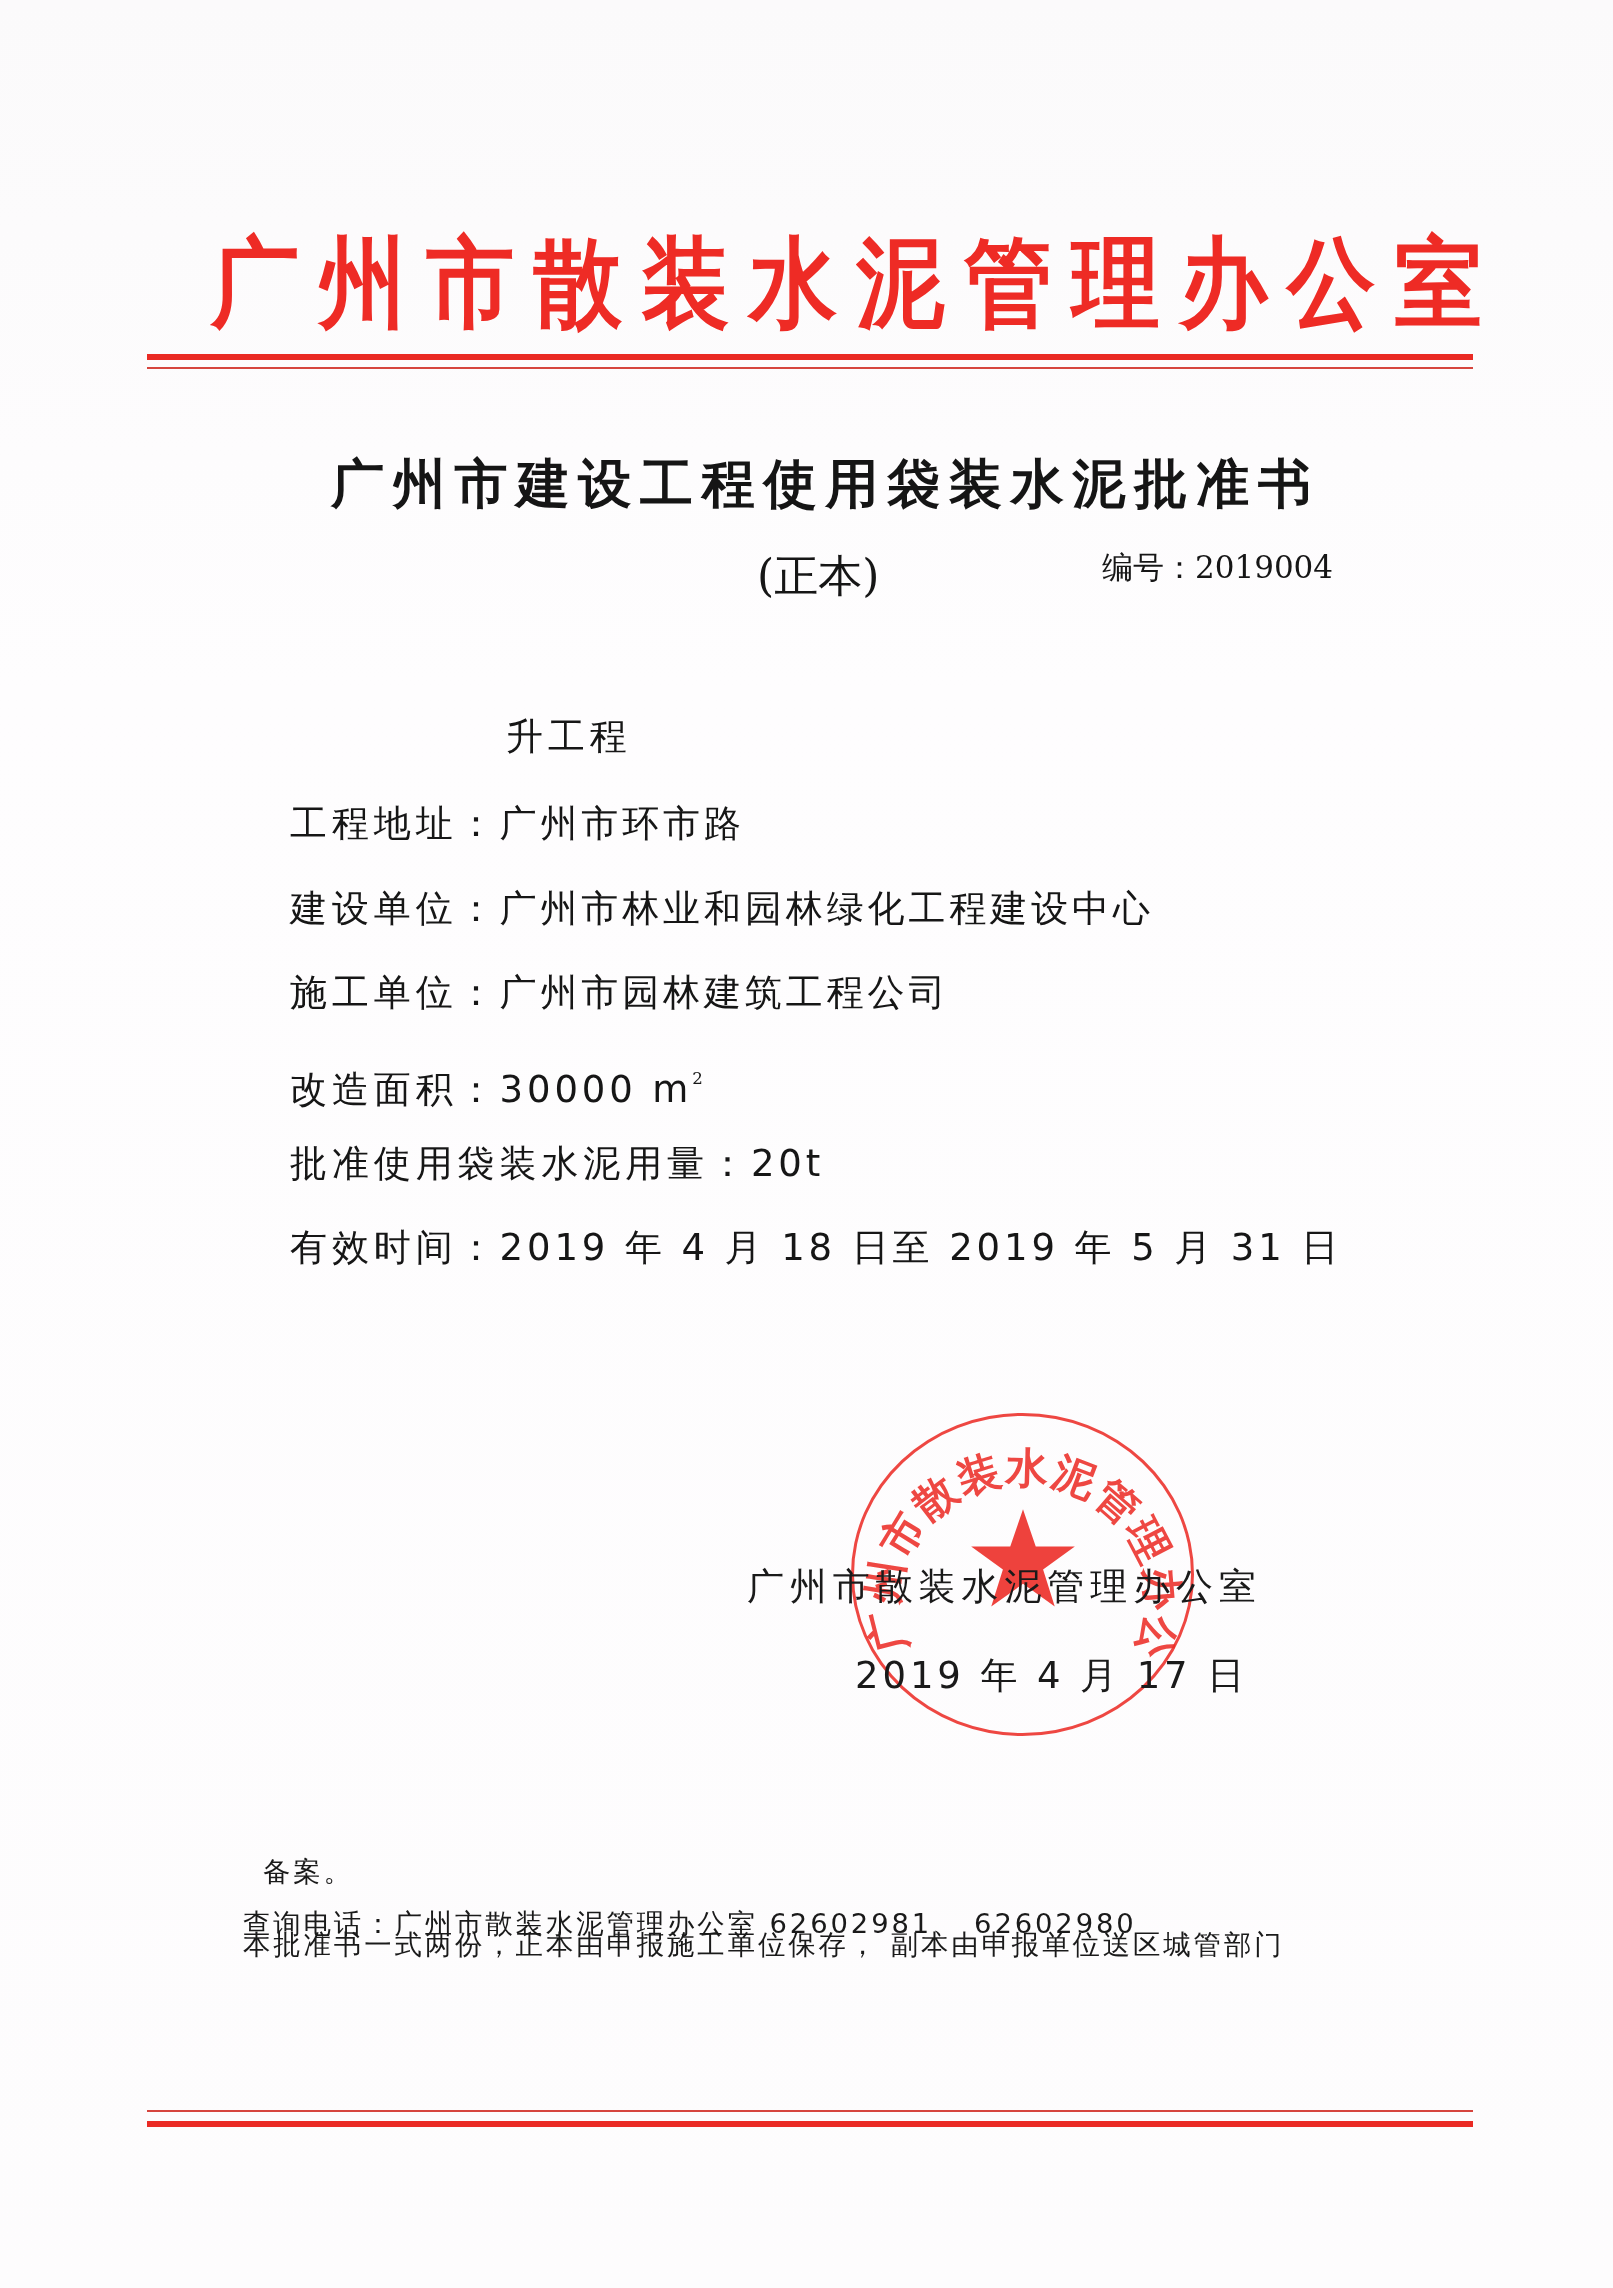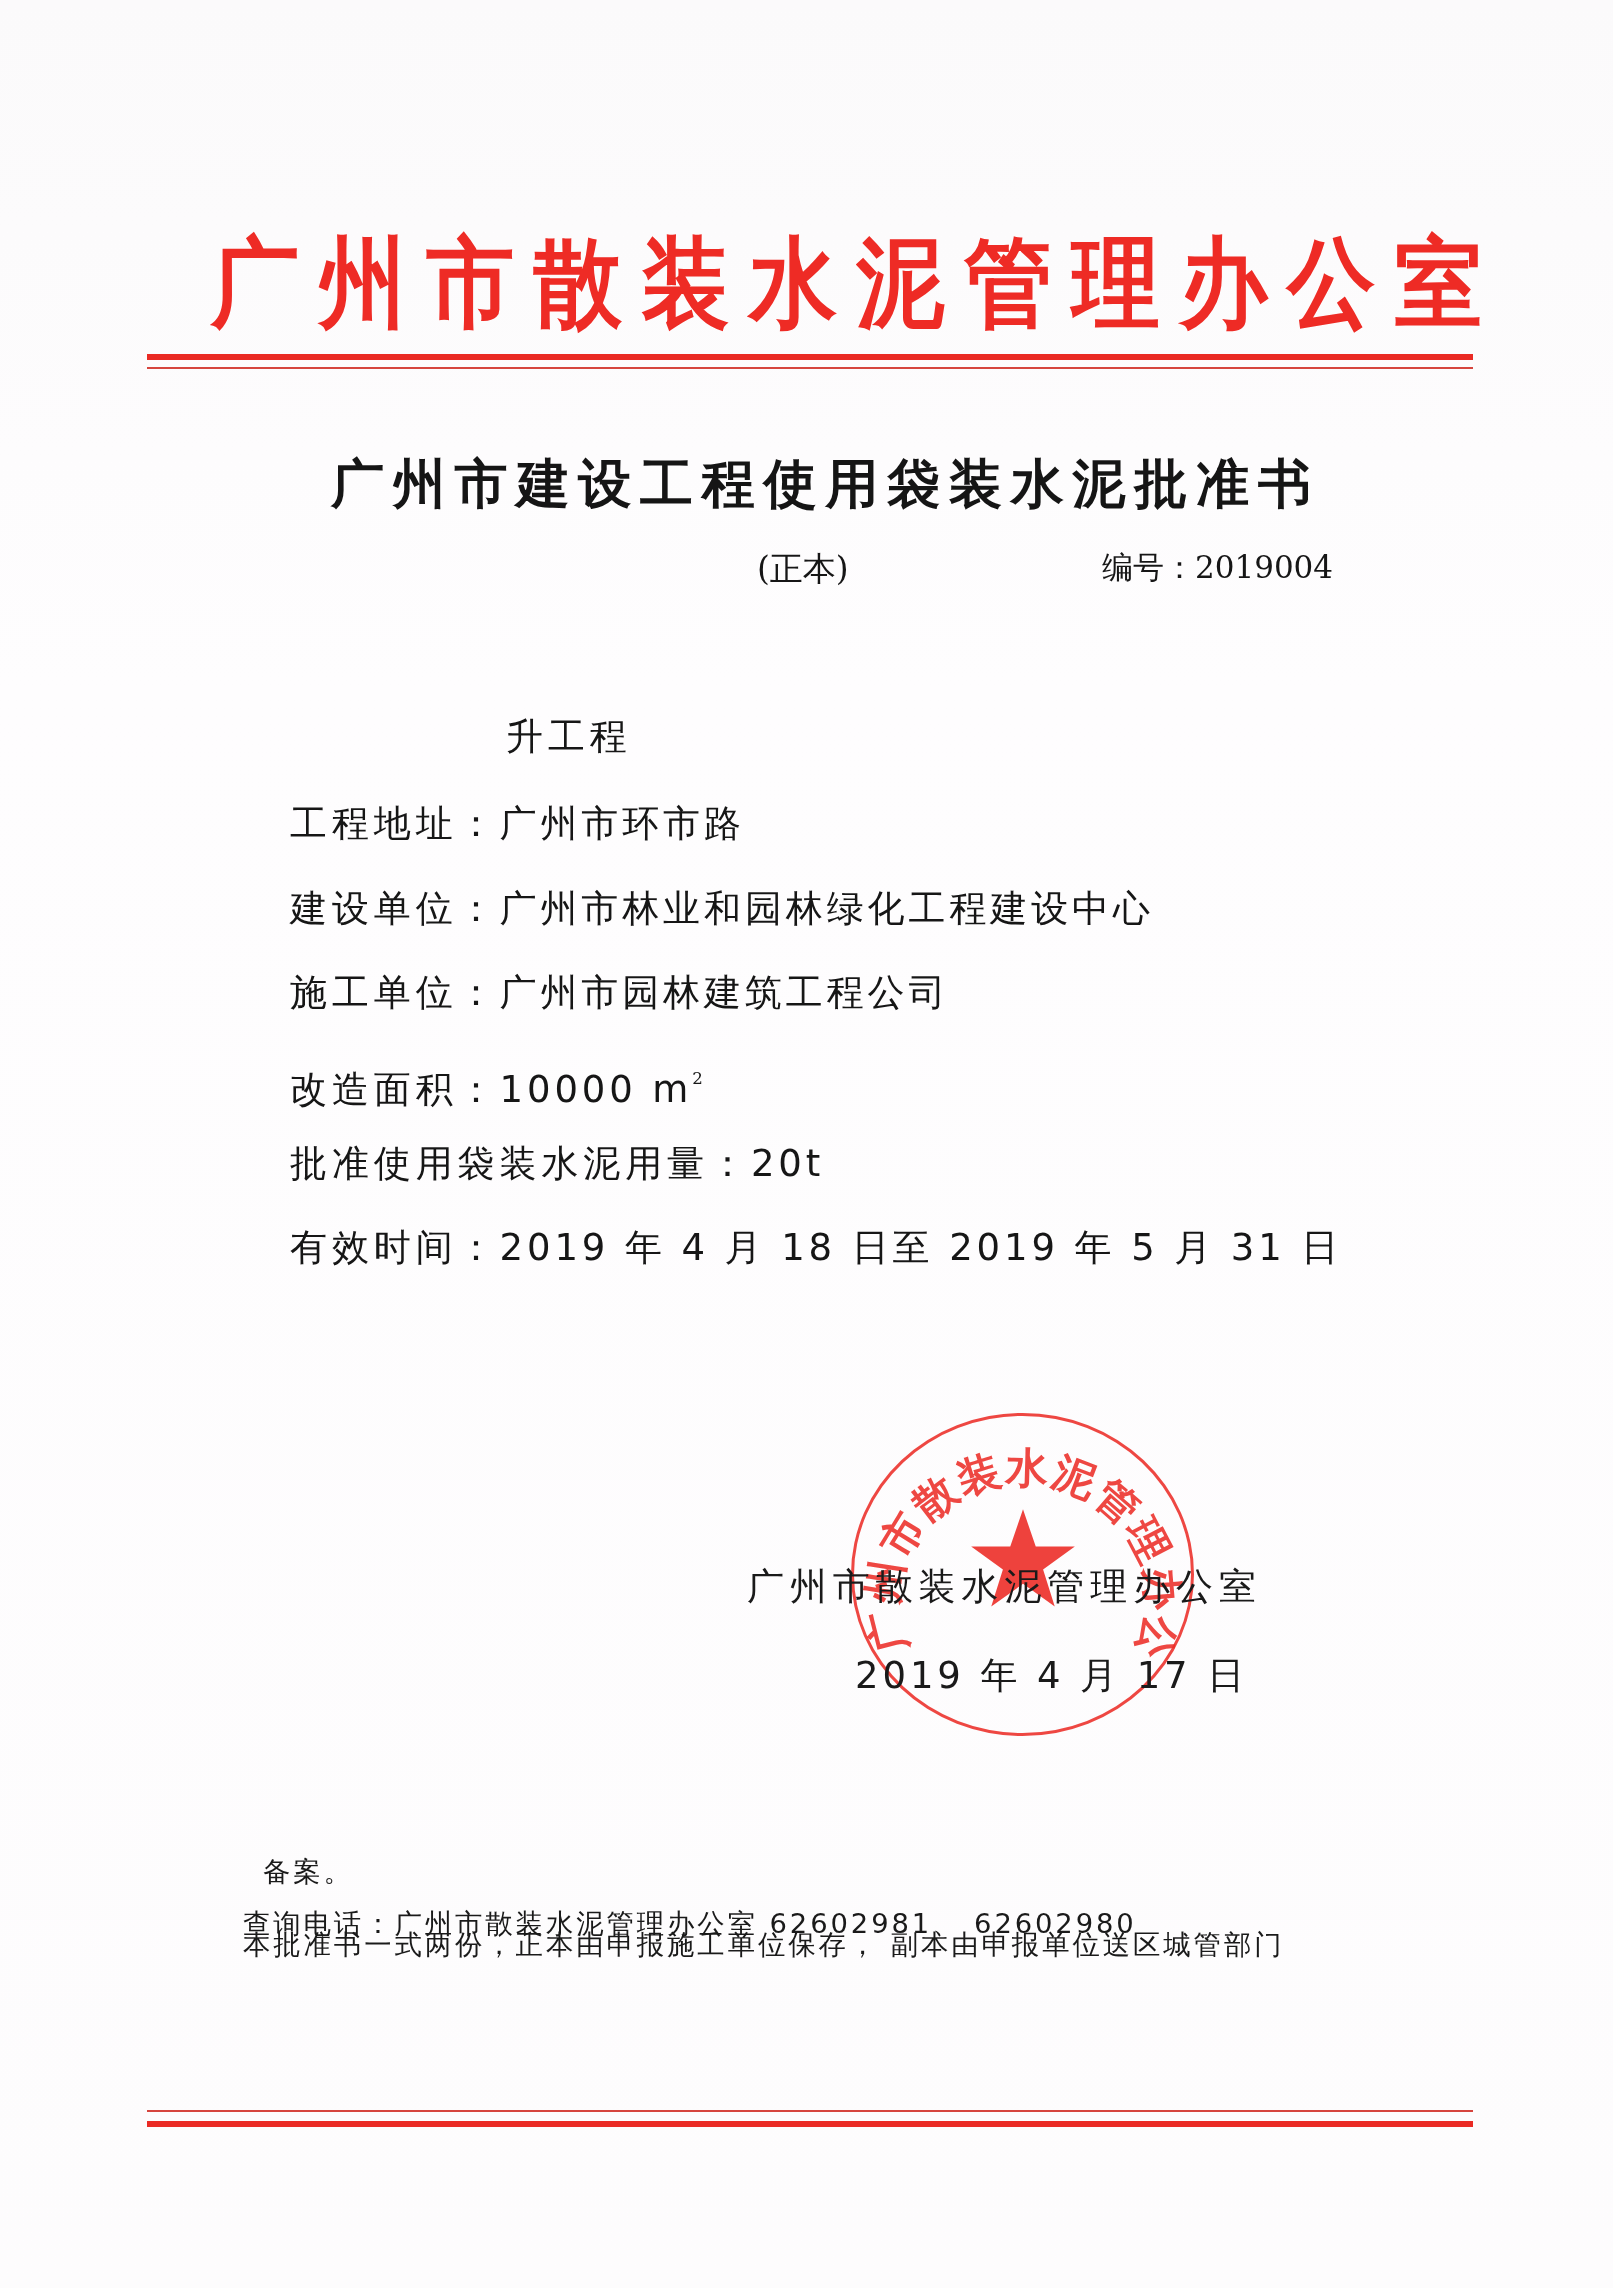--- a/index.html
+++ b/index.html
@@ -55,21 +55,21 @@
       font-size: 53px;
       font-weight: bold;
       letter-spacing: 8.8px;
       white-space: nowrap;
       color: #151515;
     }
     .copy-label {
       position: absolute;
       left: 757px;
       top: 547px;
-      font-size: 33px;
+      font-size: 44px;
       white-space: nowrap;
     }
     .doc-number {
       position: absolute;
       left: 1102px;
       top: 547px;
       font-size: 31px;
       white-space: nowrap;
     }
 
@@ -196,21 +196,21 @@
 
   <div class="field field-address">
     <span class="label">工程地址：</span><span class="value">广州市环市路</span>
   </div>
 
   <div class="field field-contractor">
     <span class="label">施工单位：</span><span class="value">广州市园林建筑工程公司</span>
   </div>
 
   <div class="field field-area">
-    <span class="label">改造面积：</span><span class="value">10000 m</span><sup>2</sup>
+    <span class="label">改造面积：</span><span class="value">30000 m</span><sup>2</sup>
   </div>
 
   <div class="field field-quantity">
     <span class="label">批准使用袋装水泥用量：</span><span class="value">20t</span>
   </div>
 
   <div class="field field-validity">
     <span class="label">有效时间：</span><span class="value">2019 年 4 月 18 日至 2019 年 5 月 31 日</span>
   </div>
 

